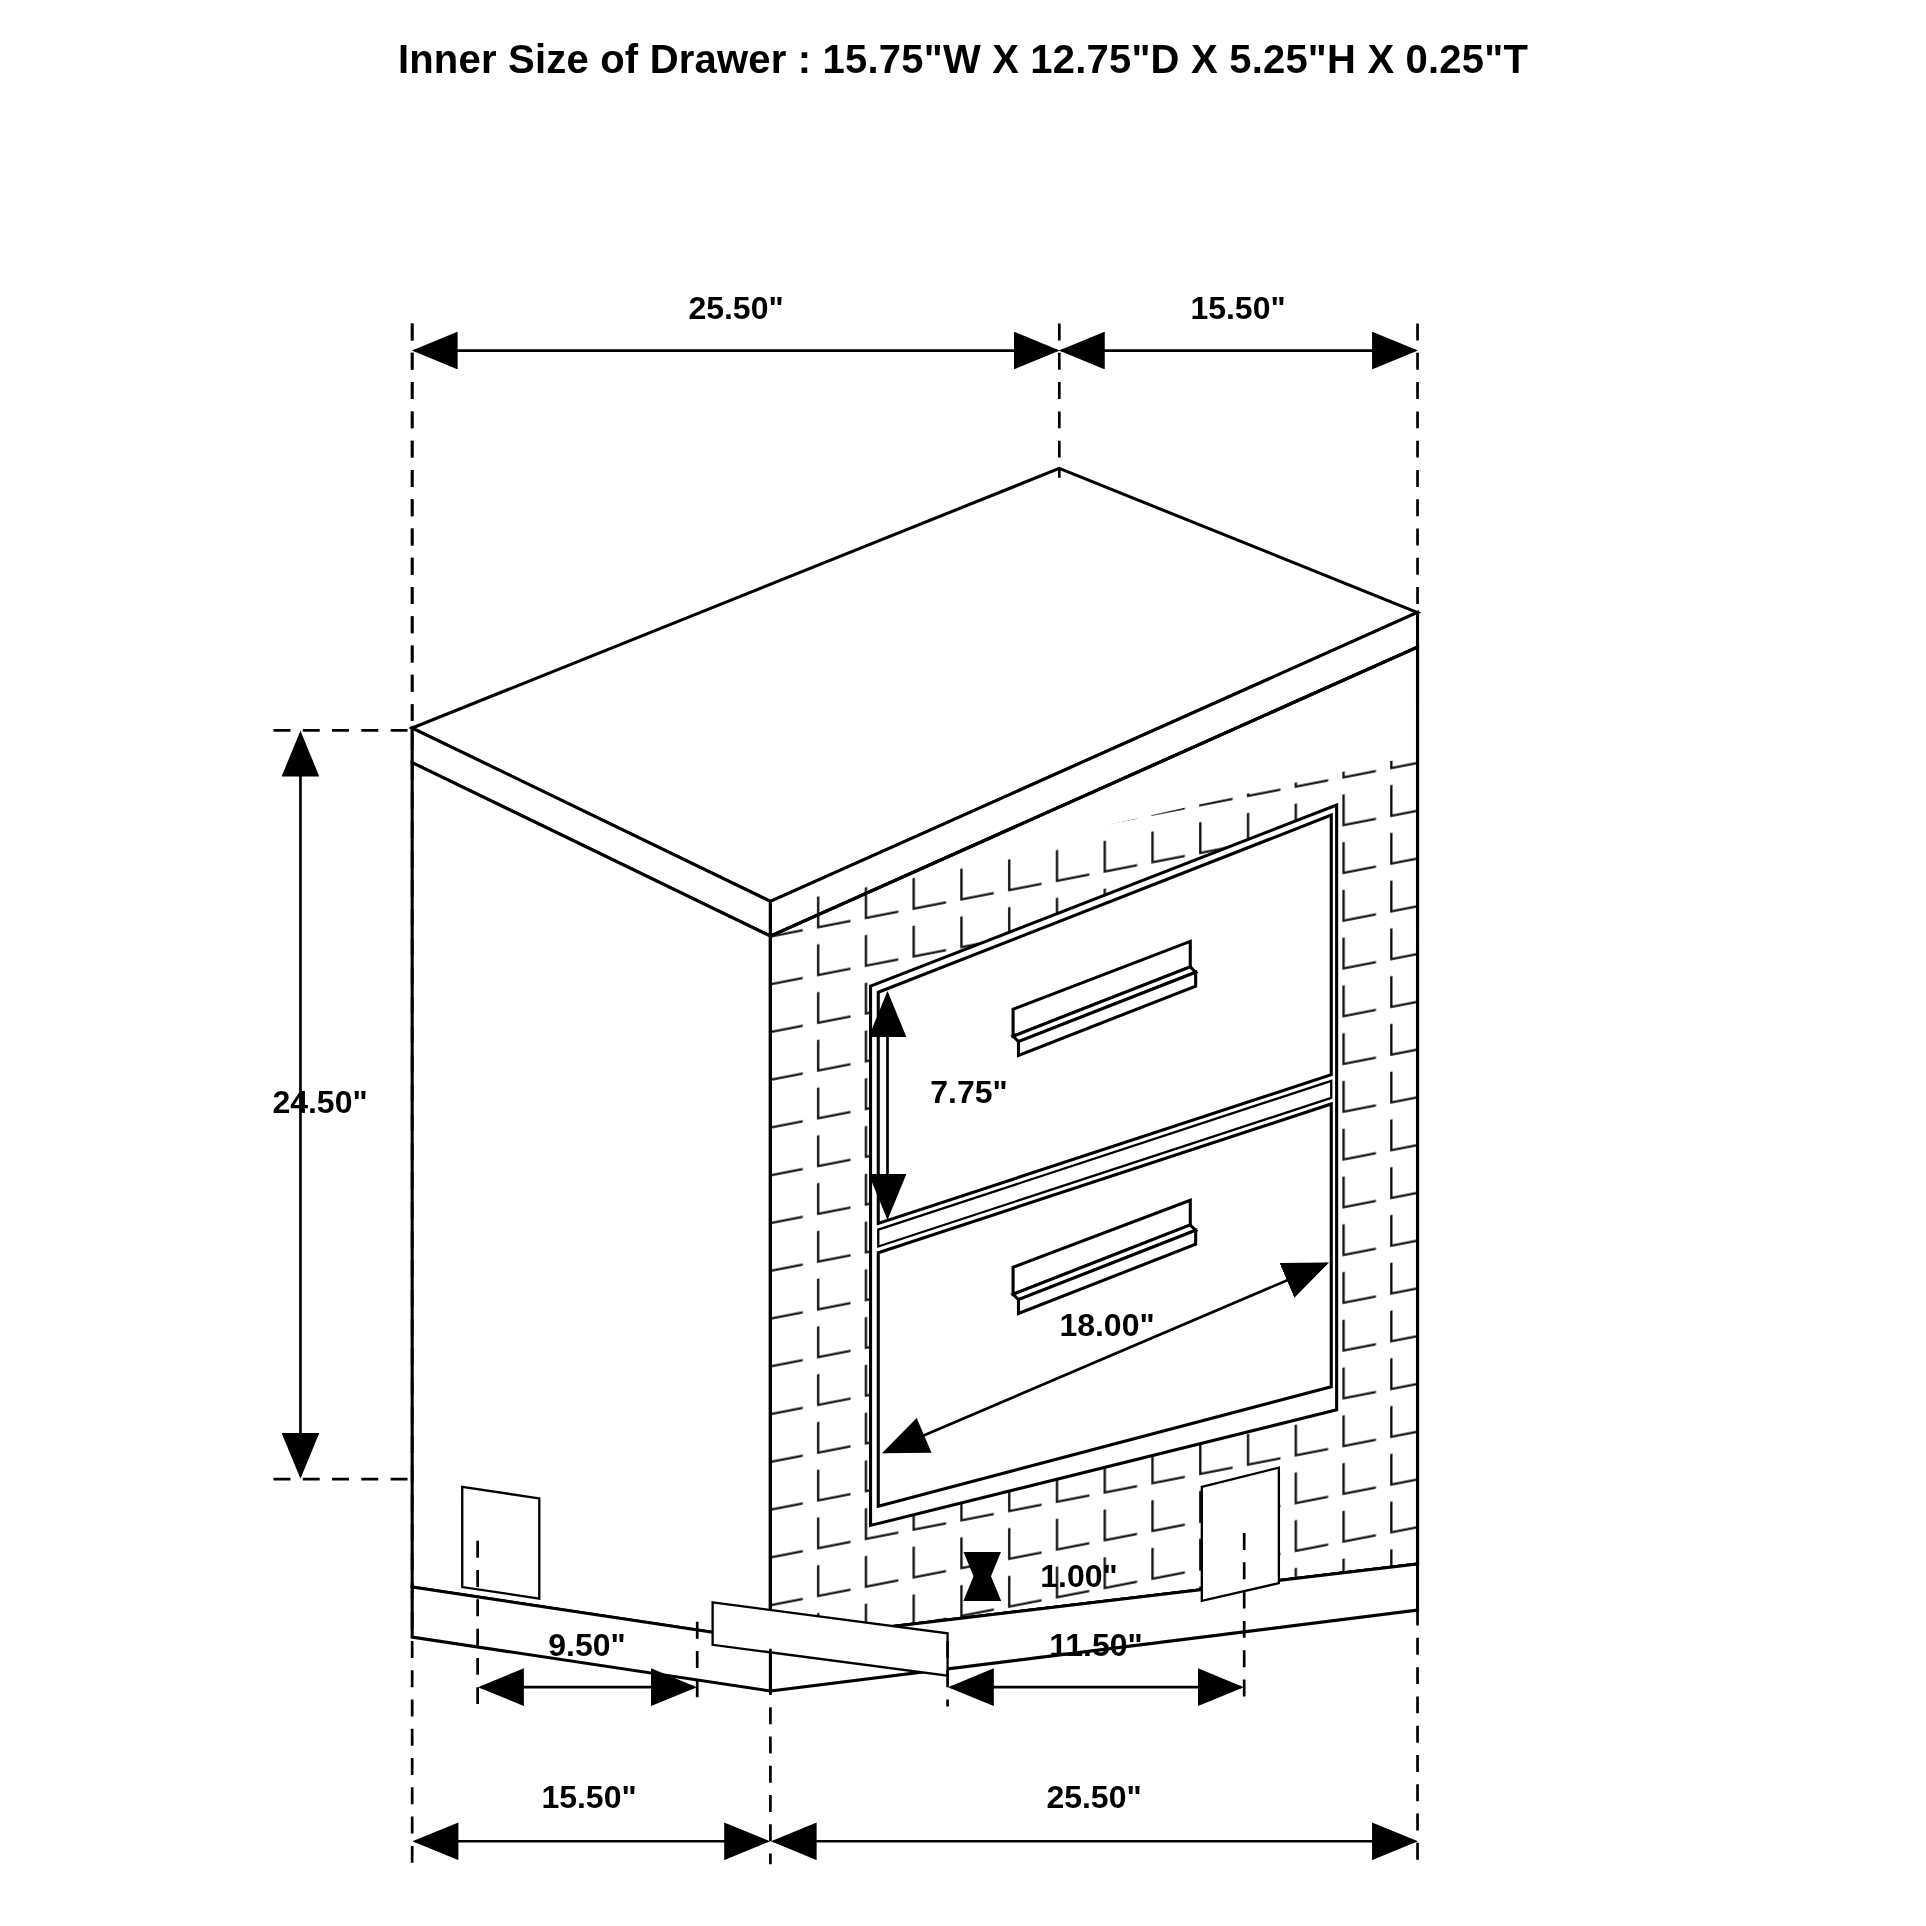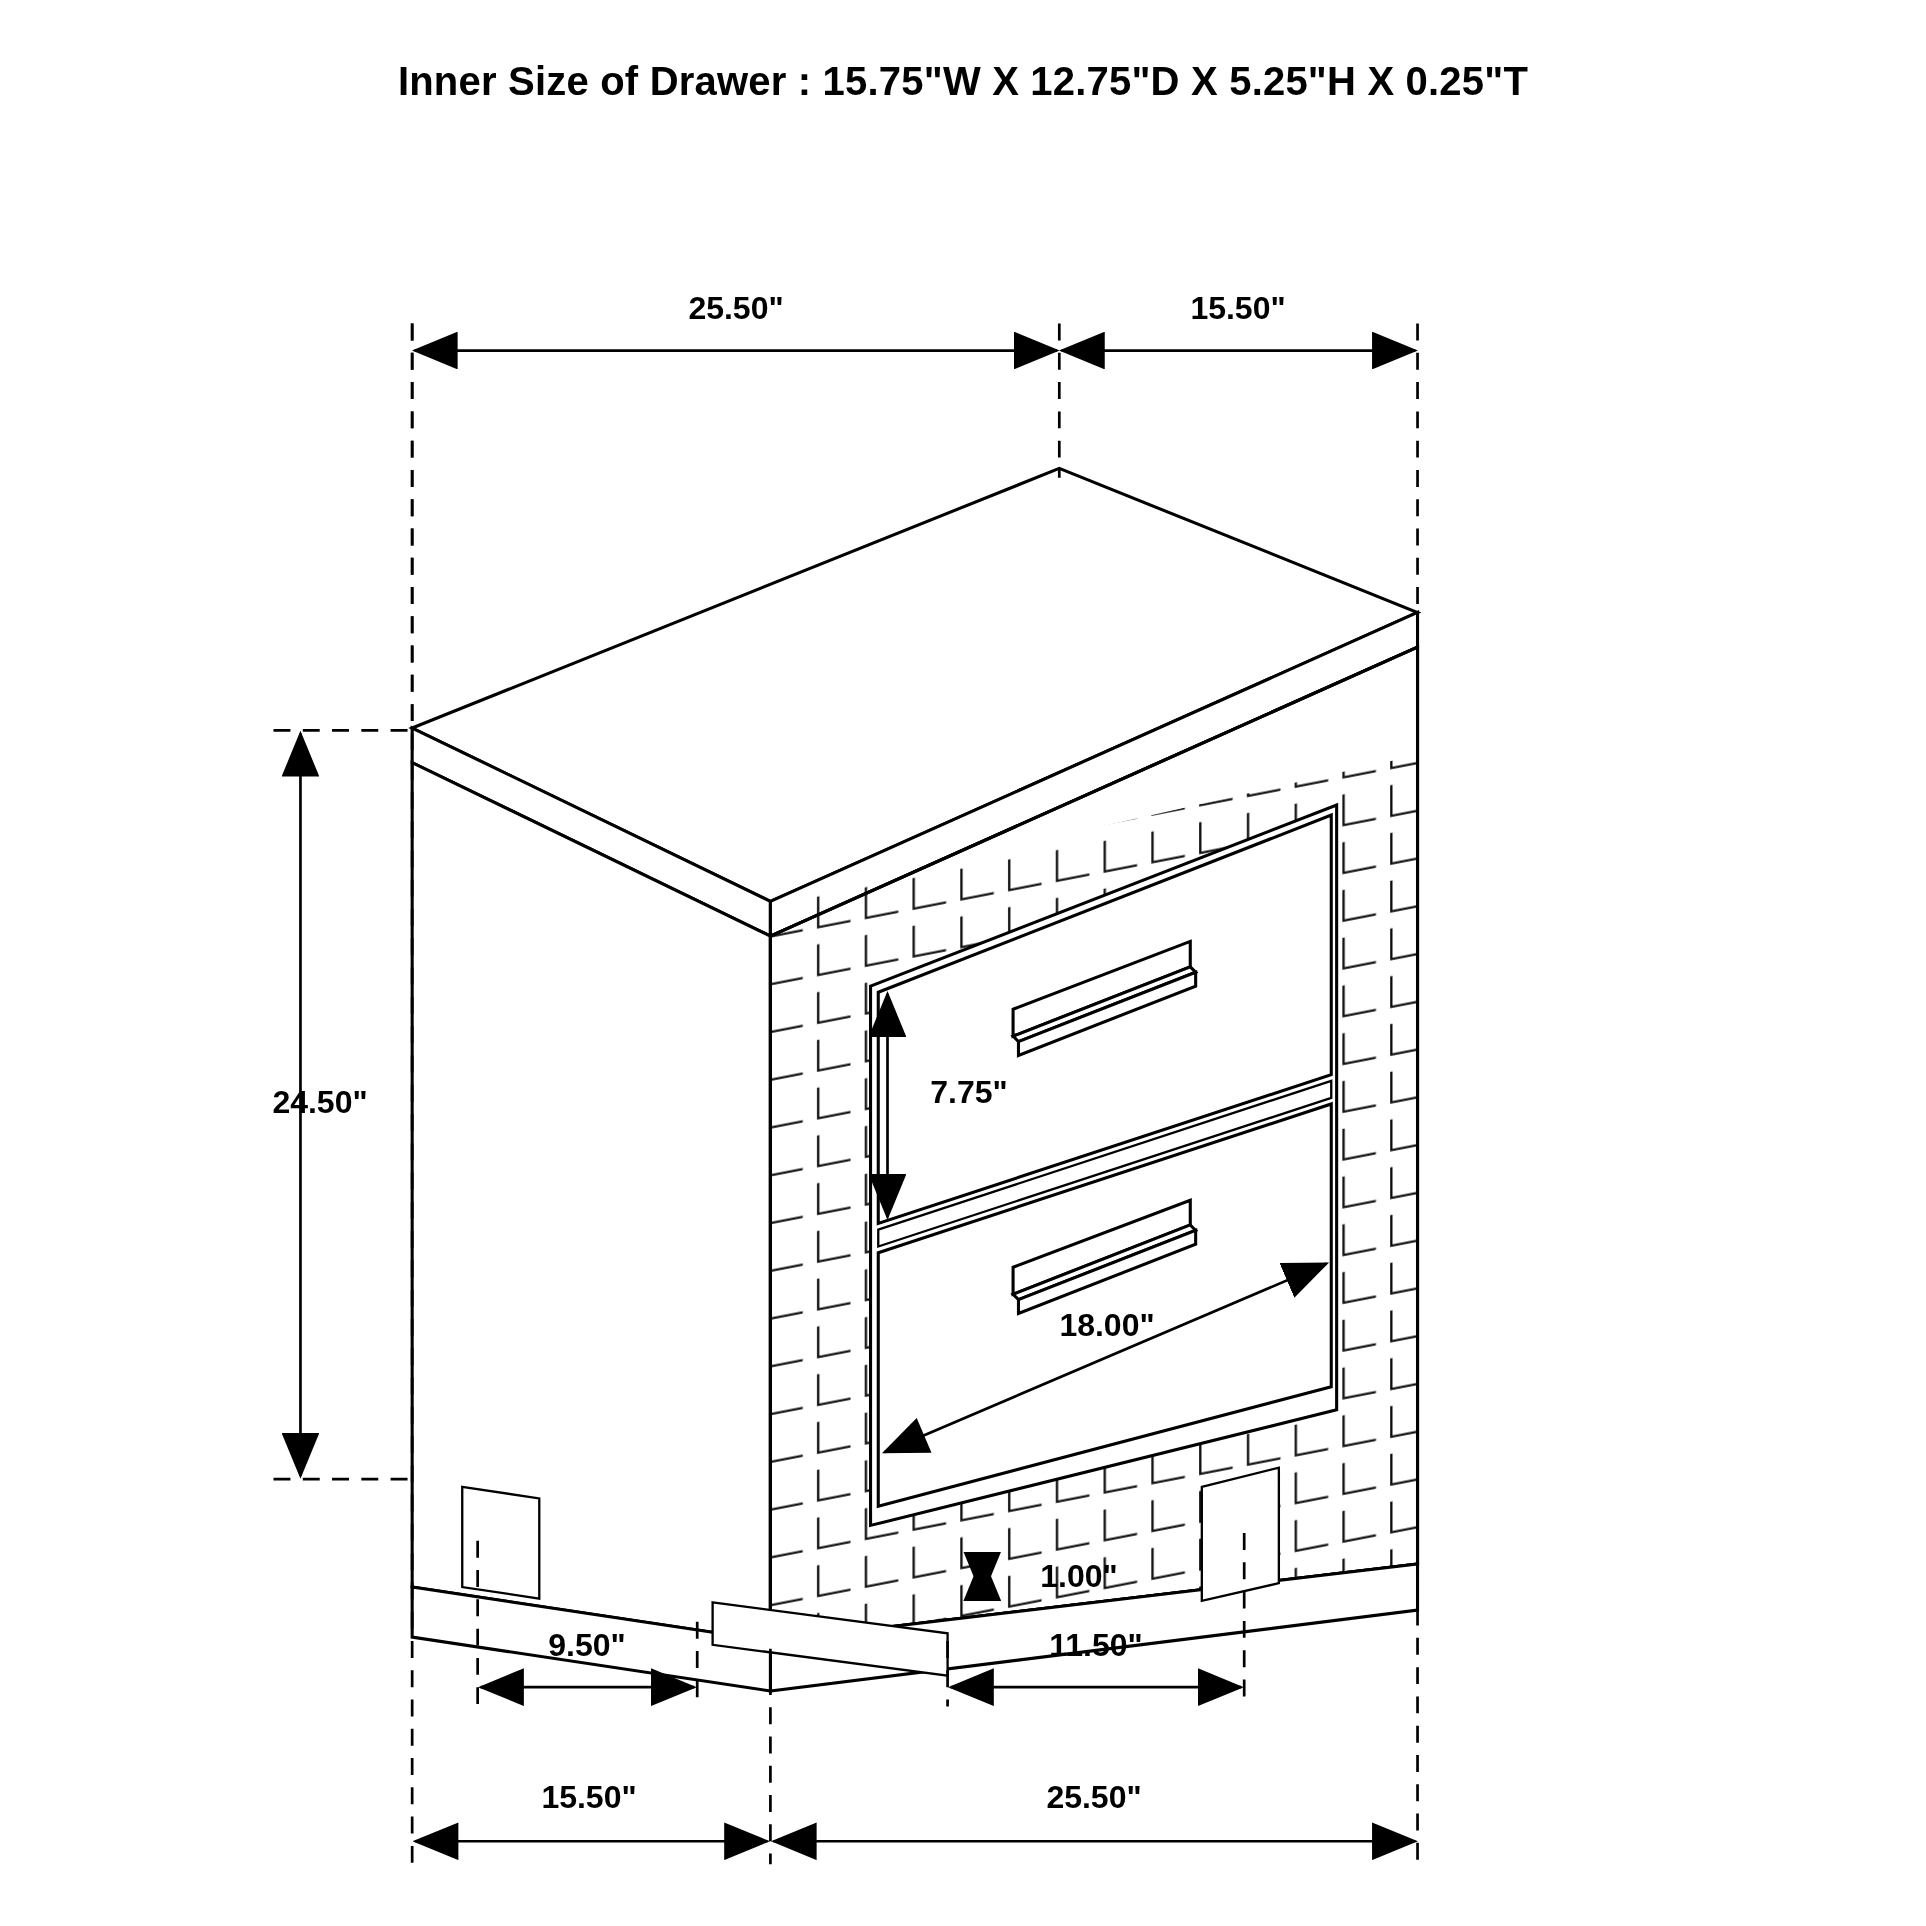--- a/index.html
+++ b/index.html
@@ -22,21 +22,20 @@
   #title {
     position: absolute;
     top: 37px;
     left: 0;
     width: 1926px;
     text-align: center;
     font-size: 40px;
     font-weight: bold;
     letter-spacing: 0.2px;
     color: #000;
-    margin-top: 22px;
   }
   svg.layer {
     position: absolute;
     top: 0;
     left: 0;
     width: 1926px;
     height: 1926px;
   }
   .dimlabel {
     position: absolute;

